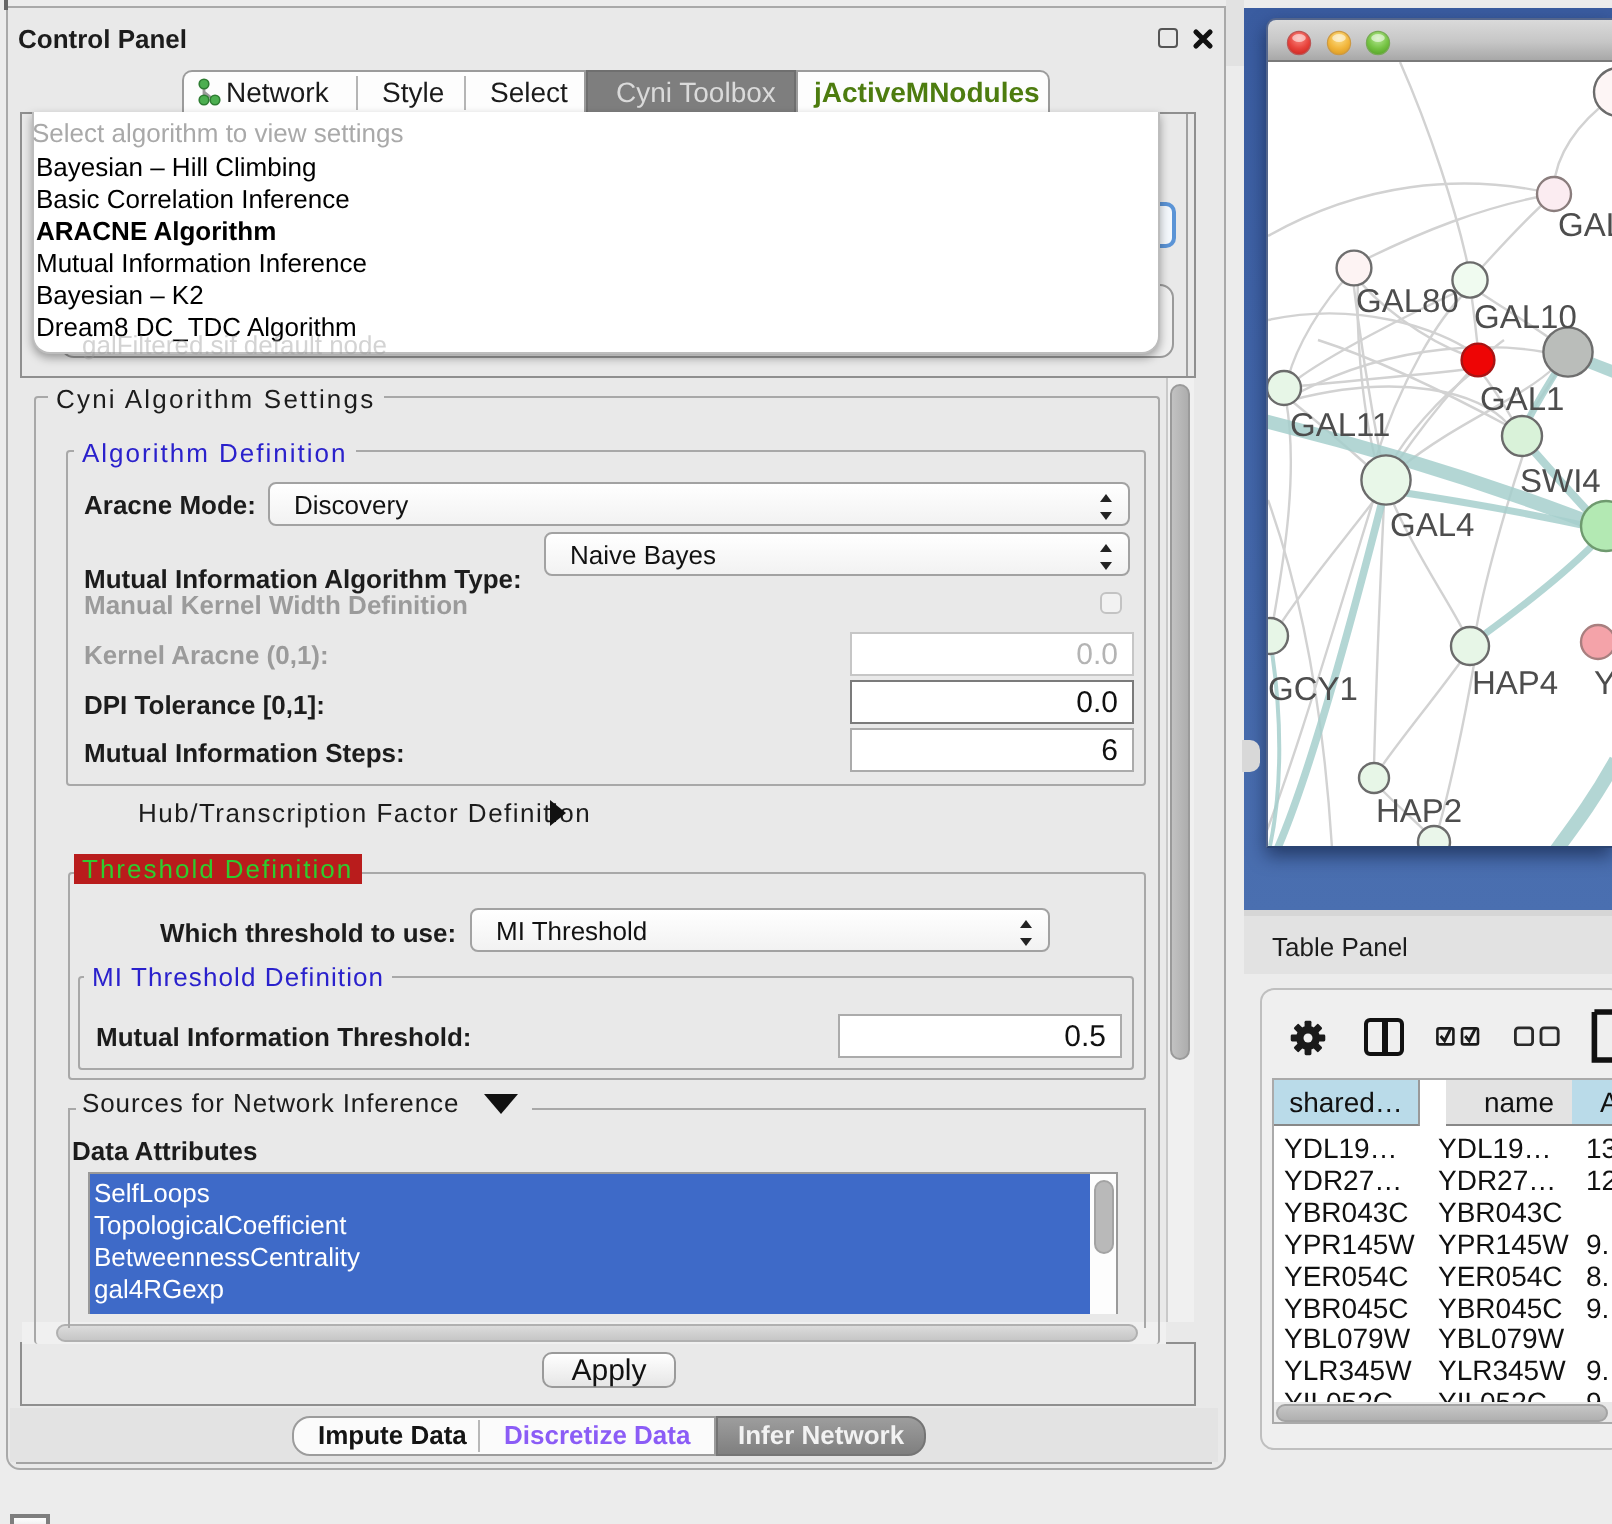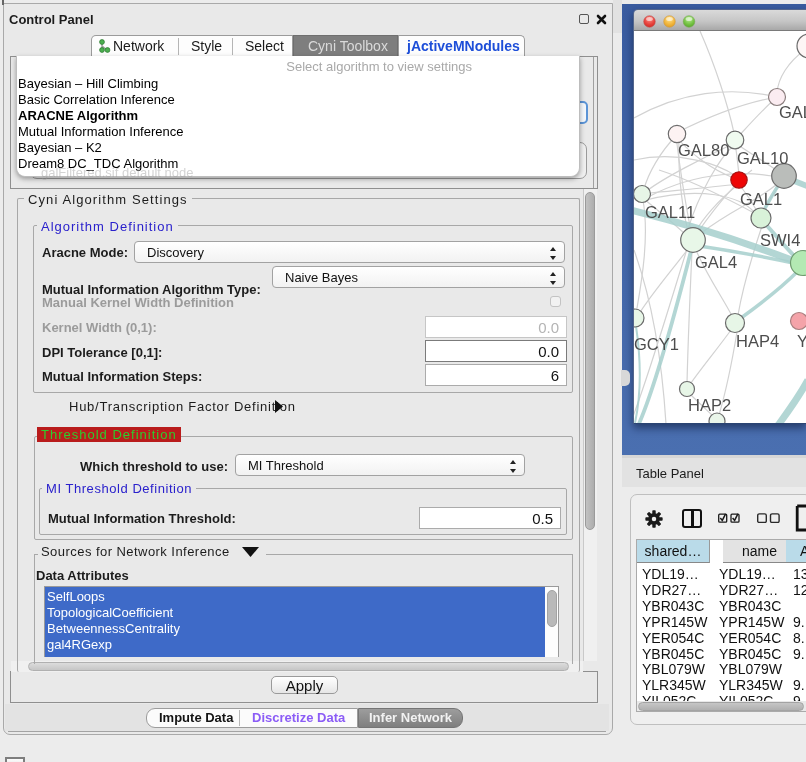--- a/index.html
+++ b/index.html
@@ -48,21 +48,21 @@
   <svg class="abs" style="left:7px; top:4px;" width="13" height="14" viewBox="0 0 13 14">
     <path d="M4 3 L4 11 M4 7 L9 11" stroke="#9a9a9a" stroke-width="1.4" fill="none"></path>
     <circle cx="4" cy="3" r="2.4" fill="#4caf50" stroke="#2e7d32" stroke-width="0.8"></circle>
     <circle cx="4" cy="11" r="2.4" fill="#4caf50" stroke="#2e7d32" stroke-width="0.8"></circle>
     <circle cx="9.5" cy="11" r="2.4" fill="#4caf50" stroke="#2e7d32" stroke-width="0.8"></circle>
   </svg>
   <div class="abs" style="left:22px; top:3px; font-size:14px; color:#1a1a1a;">Network</div>
   <div class="abs" style="left:100px; top:3px; font-size:14px; color:#1a1a1a;">Style</div>
   <div class="abs" style="left:154px; top:3px; font-size:14px; color:#1a1a1a;">Select</div>
   <div class="abs" style="left:217px; top:3px; font-size:14px; color:#dadada;">Cyni Toolbox</div>
-  <div class="abs" style="left:316px; top:3px; font-size:14px; color:#1d4ed8; font-weight:bold;">jActiveMNodules</div>
+  <div class="abs" style="left:316px; top:3px; font-size:14px; color:#4d7c0f; font-weight:bold;">jActiveMNodules</div>
 </div>
 
 <div class="abs" style="left:560px; top:101px; width:28px; height:23px; border:2.5px solid #5b94d6; border-radius:5px; background:#f4f8fc;"></div>
 <div class="abs" style="left:30px; top:142px; width:557px; height:37px; border:1px solid #9a9a9a; border-radius:7px; background:#f0f0f0;"></div>
 <div class="abs" style="left:593px; top:57px; width:1px; height:131px; background:#a0a0a0;"></div>
 
 <div class="abs" style="left:10px; top:188px; width:588px; height:484px; border-top:1px solid #8f8f8f; border-bottom:1px solid #8f8f8f; background:#e9e9e9;"></div>
 
 <div class="abs" style="left:583px; top:189px; width:14px; height:472px; background:#f0f0f0; border-left:1px solid #c9c9c9;"></div>
 <div class="abs" style="left:585px; top:192px; width:10px; height:338px; background:linear-gradient(90deg,#c2c2c2,#adadad); border:1px solid #9a9a9a; border-radius:5px;"></div>
@@ -84,21 +84,21 @@
 
 <div class="abs lbl b" style="left:42px; top:270px;margin-top:12px;">Mutual Information Algorithm Type:</div>
 <div class="combo" style="left:272px; top:266px; width:293px;">
     <span class="ctext">Naive Bayes</span>
     <span class="carr"></span>
   </div>
 
 <div class="abs lbl b gray" style="left:42px; top:295px;">Manual Kernel Width Definition</div>
 <div class="abs" style="left:550px; top:296px; width:11px; height:11px; background:#f2f2f2; border:1px solid #c3c3c3; border-radius:3px;"></div>
 
-<div class="abs lbl b gray" style="left:42px; top:320px;">Kernel Width (0,1):</div>
+<div class="abs lbl b gray" style="left:42px; top:320px;">Kernel Aracne (0,1):</div>
 <div class="field" style="left:425px; top:316px; width:142px; color:#b4b4b4; border-color:#c6c6c6;">0.0</div>
 
 <div class="abs lbl b" style="left:42px; top:345px;">DPI Tolerance [0,1]:</div>
 <div class="field" style="left:425px; top:340px; width:142px; border-color:#7b7b7b;">0.0</div>
 
 <div class="abs lbl b" style="left:42px; top:369px;">Mutual Information Steps:</div>
 <div class="field" style="left:425px; top:364px; width:142px;">6</div>
 
 <div class="abs lbl" style="left:38px; top:399px; letter-spacing:0.75px;margin-left:31px;">Hub/Transcription Factor Definition</div>
 <svg class="abs" style="left:274px; top:400px;" width="10" height="13" viewBox="0 0 10 13">
@@ -146,21 +146,21 @@
   <div class="abs" style="left:13px; top:2px; font-size:13px; font-weight:bold; color:#141414;">Impute Data</div>
   <div class="abs" style="left:106px; top:2px; font-size:13px; font-weight:bold; color:#8b5cf6;">Discretize Data</div>
   <div class="abs" style="left:223px; top:2px; font-size:13px; font-weight:bold; color:#f2f2f2;">Infer Network</div>
 </div>
 
 <div class="abs" style="left:8px; top:731px; width:598px; height:1px; background:#a3a3a3;"></div>
 
 <div class="abs" style="left:5px; top:757px; width:20px; height:12px; border:2px solid #7e7e7e; background:linear-gradient(#fdfdfd,#e0e0e0);"></div>
 
 <div class="abs" style="left:16px; top:56px; width:564px; height:121px; background:#fff; border:1px solid #bdbdbd; border-top:none; border-radius:0 0 9px 9px; box-shadow:0 2px 5px rgba(0,0,0,0.35); z-index:40;"></div>
-<div class="abs" style="left:16px; top:59px; width:456px; text-align:right; font-size:13px; color:#a9a9a9; z-index:41;">Select algorithm to view settings</div>
+<div class="abs" style="left:16px; top:59px; width:456px; text-align:left; font-size:13px; color:#a9a9a9; z-index:41;">Select algorithm to view settings</div>
 <div class="abs" style="left:18px; top:76px; font-size:13px; color:#000; line-height:16.1px; z-index:41;">
 Bayesian – Hill Climbing<br>
 Basic Correlation Inference<br>
 <span class="b">ARACNE Algorithm</span><br>
 Mutual Information Inference<br>
 Bayesian – K2<br>
 Dream8 DC_TDC Algorithm
 </div>
 
 <div class="abs" style="left:41px; top:165px; font-size:13px; color:rgba(150,150,150,0.42); z-index:41;">galFiltered.sif default node</div>

